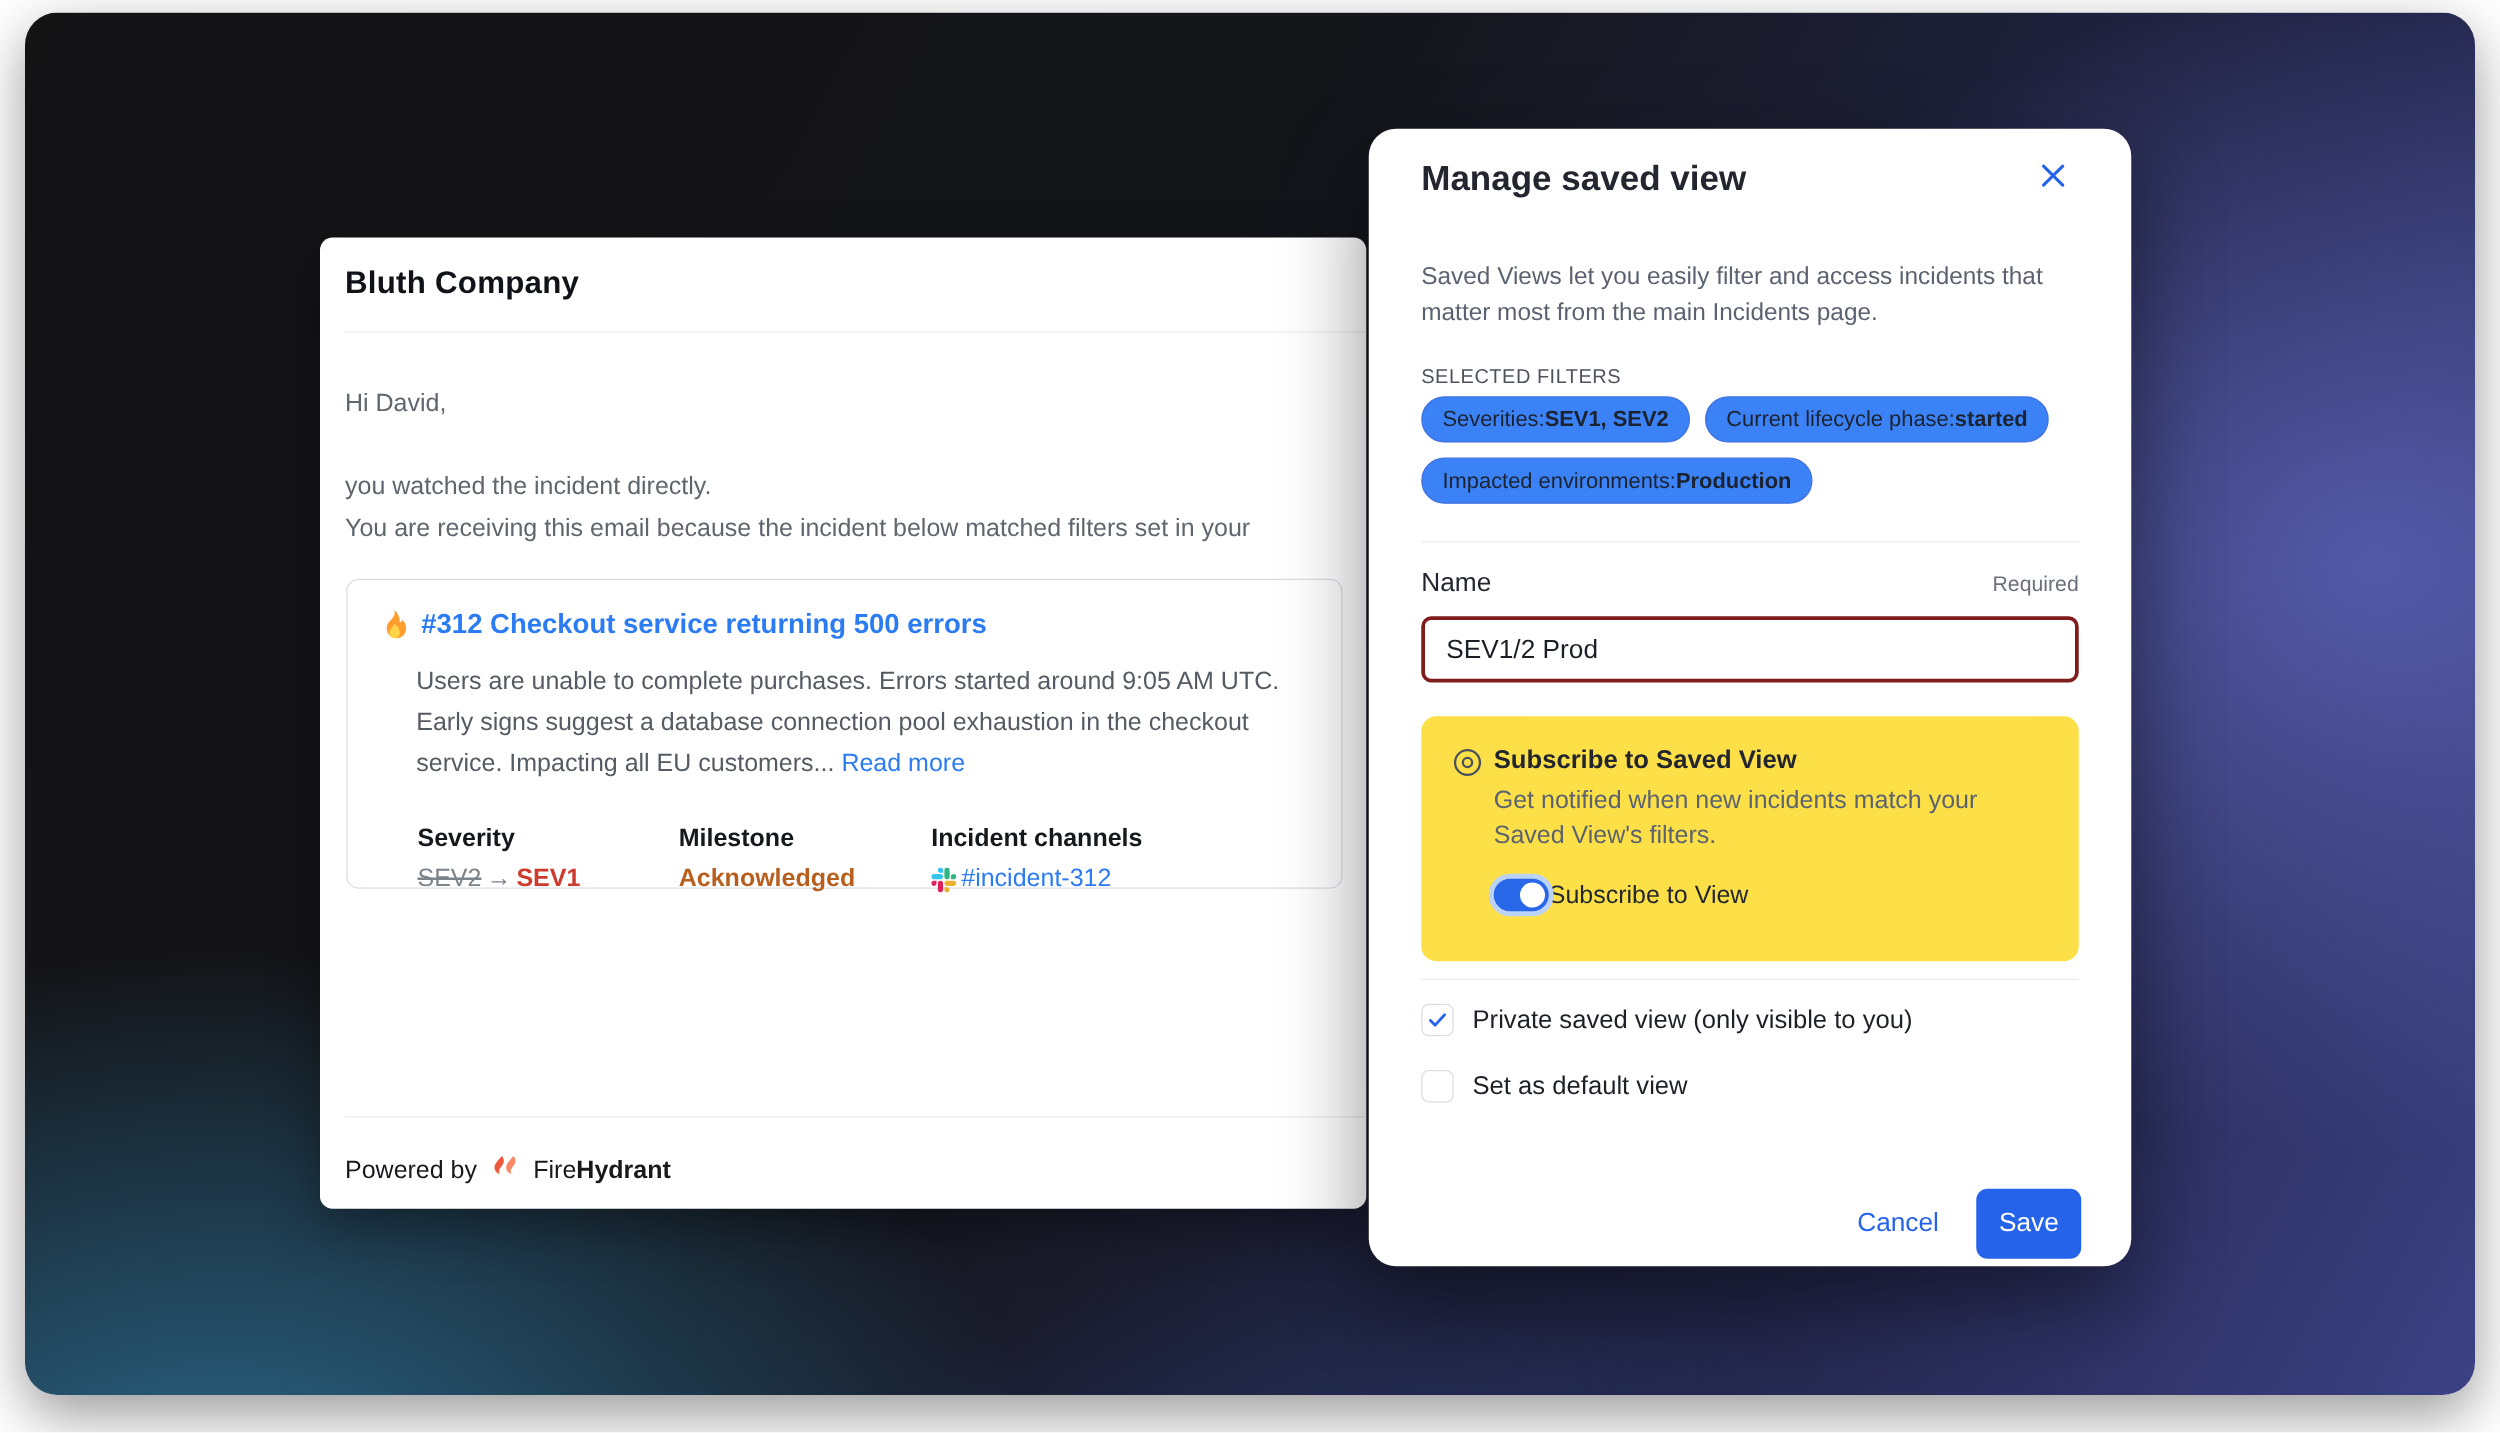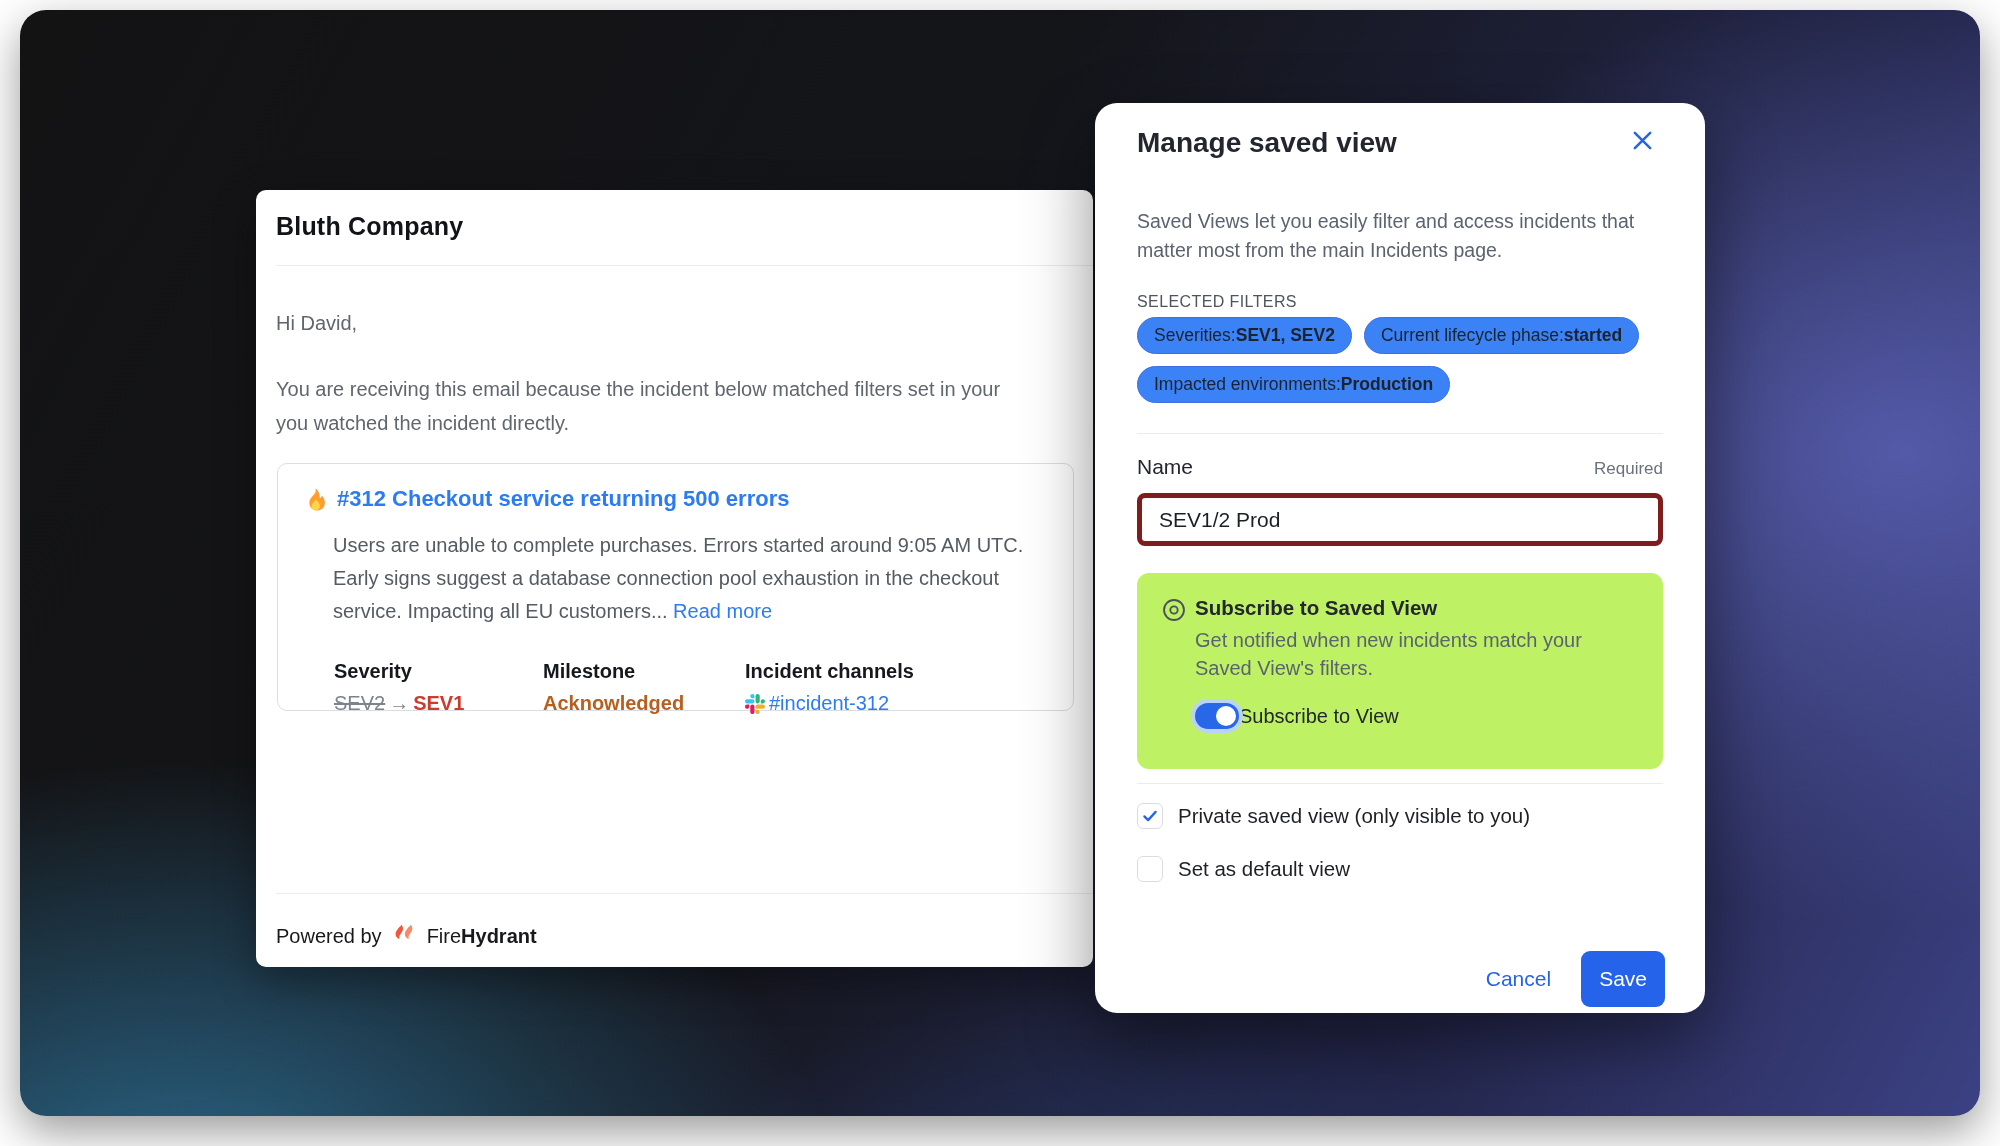--- a/index.html
+++ b/index.html
@@ -74,25 +74,25 @@
     padding:7px 16px; font-size:17.5px; color:#1c2330;
   }
   .pill b { font-weight:700; }
   .m-div { position:absolute; left:42px; right:42px; border-top:1px solid #e8ebf0; }
   .m-div1 { top:330px; } .m-div2 { top:680px; }
   .m-name-row { position:absolute; left:42px; right:42px; top:352px; display:flex; justify-content:space-between; align-items:baseline; }
   .m-name-label { font-size:21px; font-weight:500; color:#23262e; }
   .m-required { font-size:17px; color:#6b717c; }
   .m-input {
     position:absolute; left:42px; right:42px; top:390px; height:53px;
-    border:5px solid #7f1d1d; border-radius:8px; padding:0 17px;
+    border:3px solid #7f1d1d; border-radius:8px; padding:0 17px;
     font-size:21px; color:#1b2026; font-family:inherit; width:526px; background:#fff;
   }
 
-  .sub-panel { position:absolute; left:42px; top:470px; width:526px; height:196px; background:#bef264; border-radius:12px; }
+  .sub-panel { position:absolute; left:42px; top:470px; width:526px; height:196px; background:#fde047; border-radius:12px; }
   .eye { position:absolute; left:24px; top:24px; width:26px; height:26px; }
   .sub-title { position:absolute; left:58px; top:23px; font-size:20.5px; font-weight:700; color:#23262e; }
   .sub-desc { position:absolute; left:58px; top:53px; width:410px; font-size:20px; color:#5c6370; line-height:28px; }
   .toggle-row { position:absolute; left:58px; top:130px; display:flex; align-items:center; }
   .toggle {
     position:relative; width:44px; height:26px; border-radius:13px; background:#2767e8;
     box-shadow:0 0 0 4px #bcd3f8; cursor:pointer; flex:0 0 auto;
   }
   .toggle .knob { position:absolute; right:3px; top:3px; width:20px; height:20px; border-radius:50%; background:#ffffff; }
   .toggle-label { font-size:20px; color:#23262e; }
@@ -117,22 +117,22 @@
 <body>
 
 <div class="stage">
   <div class="bg-panel"></div>
 
   <div class="email-card">
     <div class="company">Bluth Company</div>
     <div class="email-div1"></div>
     <div class="greeting">Hi David,</div>
     <div class="intro">
+      <div>you watched the incident directly.</div>
       <div>You are receiving this email because the incident below matched filters set in your</div>
-      <div>you watched the incident directly.</div>
     </div>
 
     <div class="incident-box">
       <div class="inc-title-row">
         <svg class="flame" viewBox="0 0 24 24">
           <path fill="#ff9d2e" d="M12 1.2c.7 3.1-.3 4.8-2 6.6-1.8 1.9-3.9 3.9-3.9 7.2 0 4.3 3.1 7.6 7.5 7.6s7.4-3.3 7.4-7.5c0-2.7-1.2-5-2.7-6.7-.5 1-1.2 1.9-2.2 2.4.3-3.6-1.3-7.7-4.1-9.6z"></path>
           <path fill="#ffd449" d="M12.2 22.6c-2.3 0-4.1-1.7-4.1-4 0-1.8 1-2.9 2-4 .8-.9 1.7-1.8 2-3.2 1.6 1.3 4.1 4 4.1 7.1 0 2.3-1.8 4.1-4 4.1z"></path>
         </svg>
         <a href="#" class="inc-title">#312 Checkout service returning 500 errors</a>
       </div>

